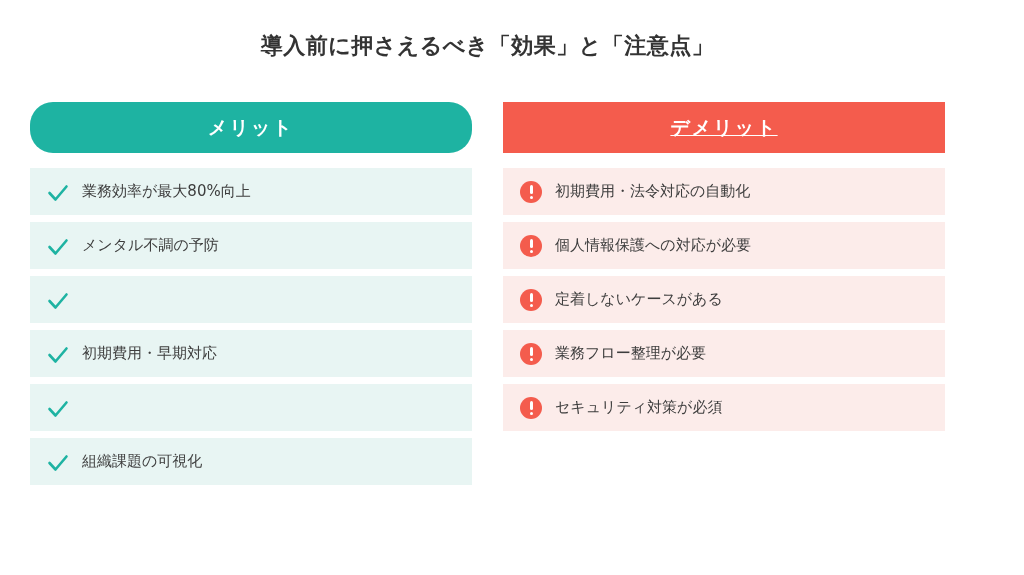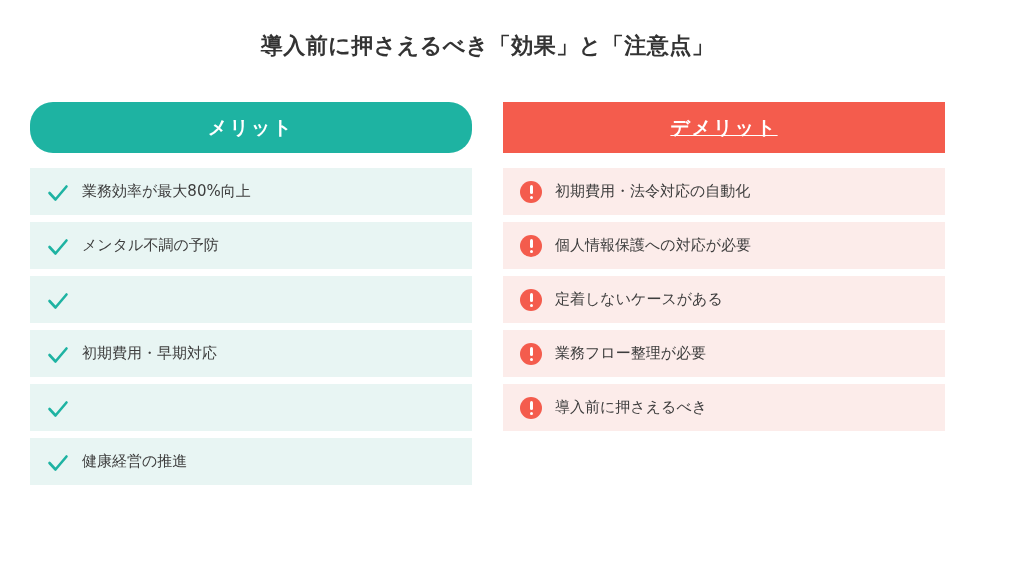--- a/index.html
+++ b/index.html
@@ -130,21 +130,21 @@
                 </svg>
               </span>
             </div>
 
             <div class="row">
               <span class="icon-box check-icon">
                 <svg width="24" height="24" viewBox="0 0 24 24">
                   <polyline points="3.5,13 9.5,19.5 20.5,6.5" fill="none" stroke="currentColor" stroke-width="2.6" stroke-linecap="round" stroke-linejoin="round"></polyline>
                 </svg>
               </span>
-              <span>健康経営の推進</span>
+              <span>組織課題の可視化</span>
             </div>
 
           </div>
       </div>
 
       <div class="column demerit-col">
         <div class="col-header">デメリット</div>
         <div class="rows">
 
             <div class="row">
@@ -172,20 +172,20 @@
               <span class="icon-box">
                 <span class="excl-icon"></span>
               </span>
               <span>業務フロー整理が必要</span>
             </div>
 
             <div class="row">
               <span class="icon-box">
                 <span class="excl-icon"></span>
               </span>
-              <span>導入前に押さえるべき</span>
+              <span>セキュリティ対策が必須</span>
             </div>
           </div>
       </div>
 
     </div>
   </div>
 </div>
 
 </body></html>

